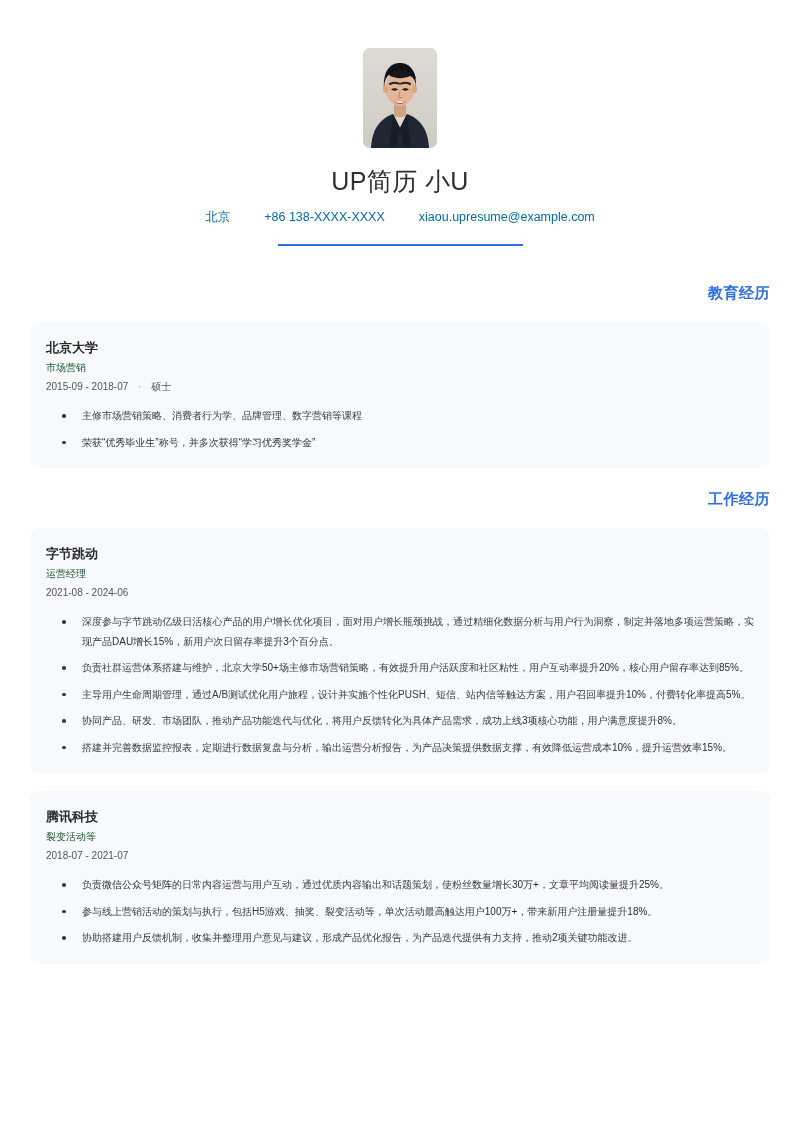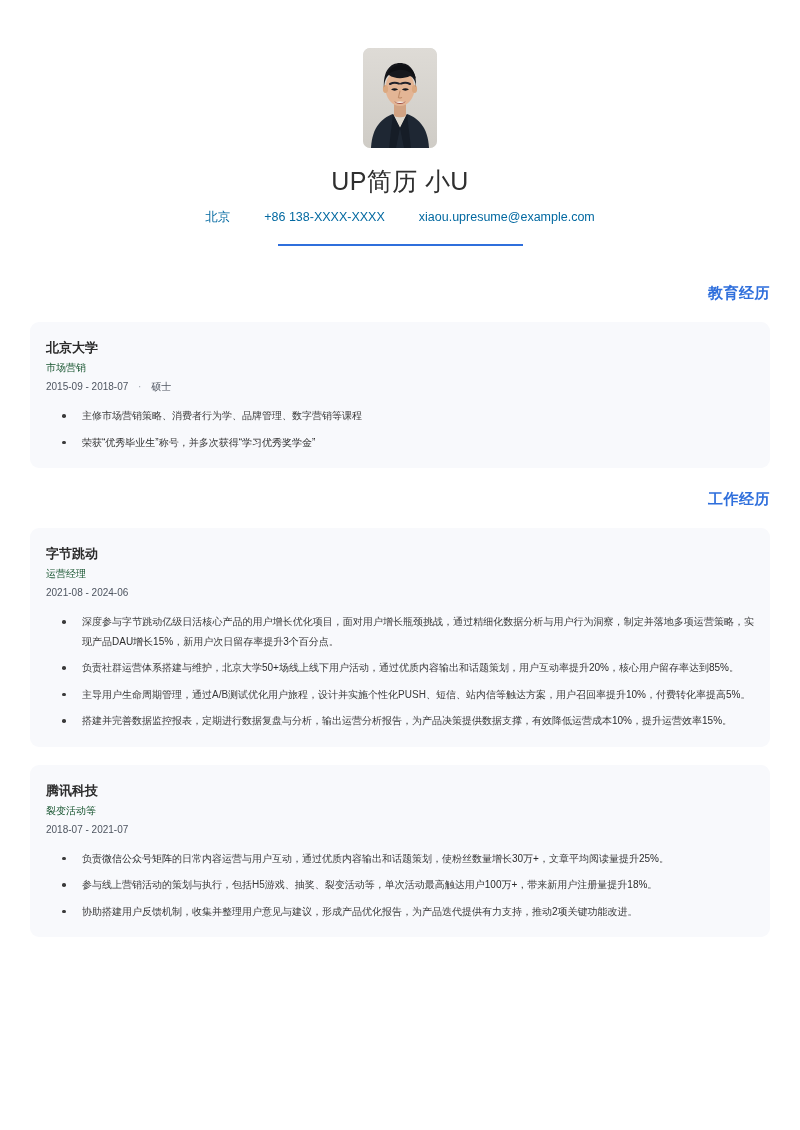--- a/index.html
+++ b/index.html
@@ -230,22 +230,23 @@
   <div class="section-title section-work">工作经历</div>
 
   <div class="card">
     <div class="entry-head">
       <div class="entry-org">字节跳动</div>
       <div class="entry-role">运营经理</div>
       <div class="entry-meta">2021-08 - 2024-06</div>
     </div>
     <ul class="bullets">
         <li><span>深度参与字节跳动亿级日活核心产品的用户增长优化项目，面对用户增长瓶颈挑战，通过精细化数据分析与用户行为洞察，制定并落地多项运营策略，实现产品</span><b>DAU增长15%</b><span>，新用户次日留存率提升</span><b>3个百分点</b><span>。</span></li>
-        <li><span>负责社群运营体系搭建与维护，北京大学</span><b>50+场</b><span>线上线下用户活动，通过优质内容输出和话题策划，用户互动率提升</span><b>20%</b><span>，核心用户留存率达到</span><b>85%</b><span>。</span></li>
+        <li><span>负责社群运营体系搭建与维护，北京大学</span><b>50+场</b><span>主修市场营销策略，有效提升用户活跃度和社区粘性，用户互动率提升</span><b>20%</b><span>，核心用户留存率达到</span><b>85%</b><span>。</span></li>
         <li><span>主导用户生命周期管理，通过A/B测试优化用户旅程，设计并实施个性化PUSH、短信、站内信等触达方案，用户召回率提升</span><b>10%</b><span>，付费转化率提高</span><b>5%</b><span>。</span></li>
+        <li><span>协同产品、研发、市场团队，推动产品功能迭代与优化，将用户反馈转化为具体产品需求，成功上线</span><b>3项</b><span>核心功能，用户满意度提升</span><b>8%</b><span>。</span></li>
         <li><span>搭建并完善数据监控报表，定期进行数据复盘与分析，输出运营分析报告，为产品决策提供数据支撑，有效降低运营成本</span><b>10%</b><span>，提升运营效率</span><b>15%</b><span>。</span></li>
       </ul>
   </div>
 
   <div class="card">
     <div class="entry-head">
       <div class="entry-org">腾讯科技</div>
       <div class="entry-role">裂变活动等</div>
       <div class="entry-meta">2018-07 - 2021-07</div>
     </div>

